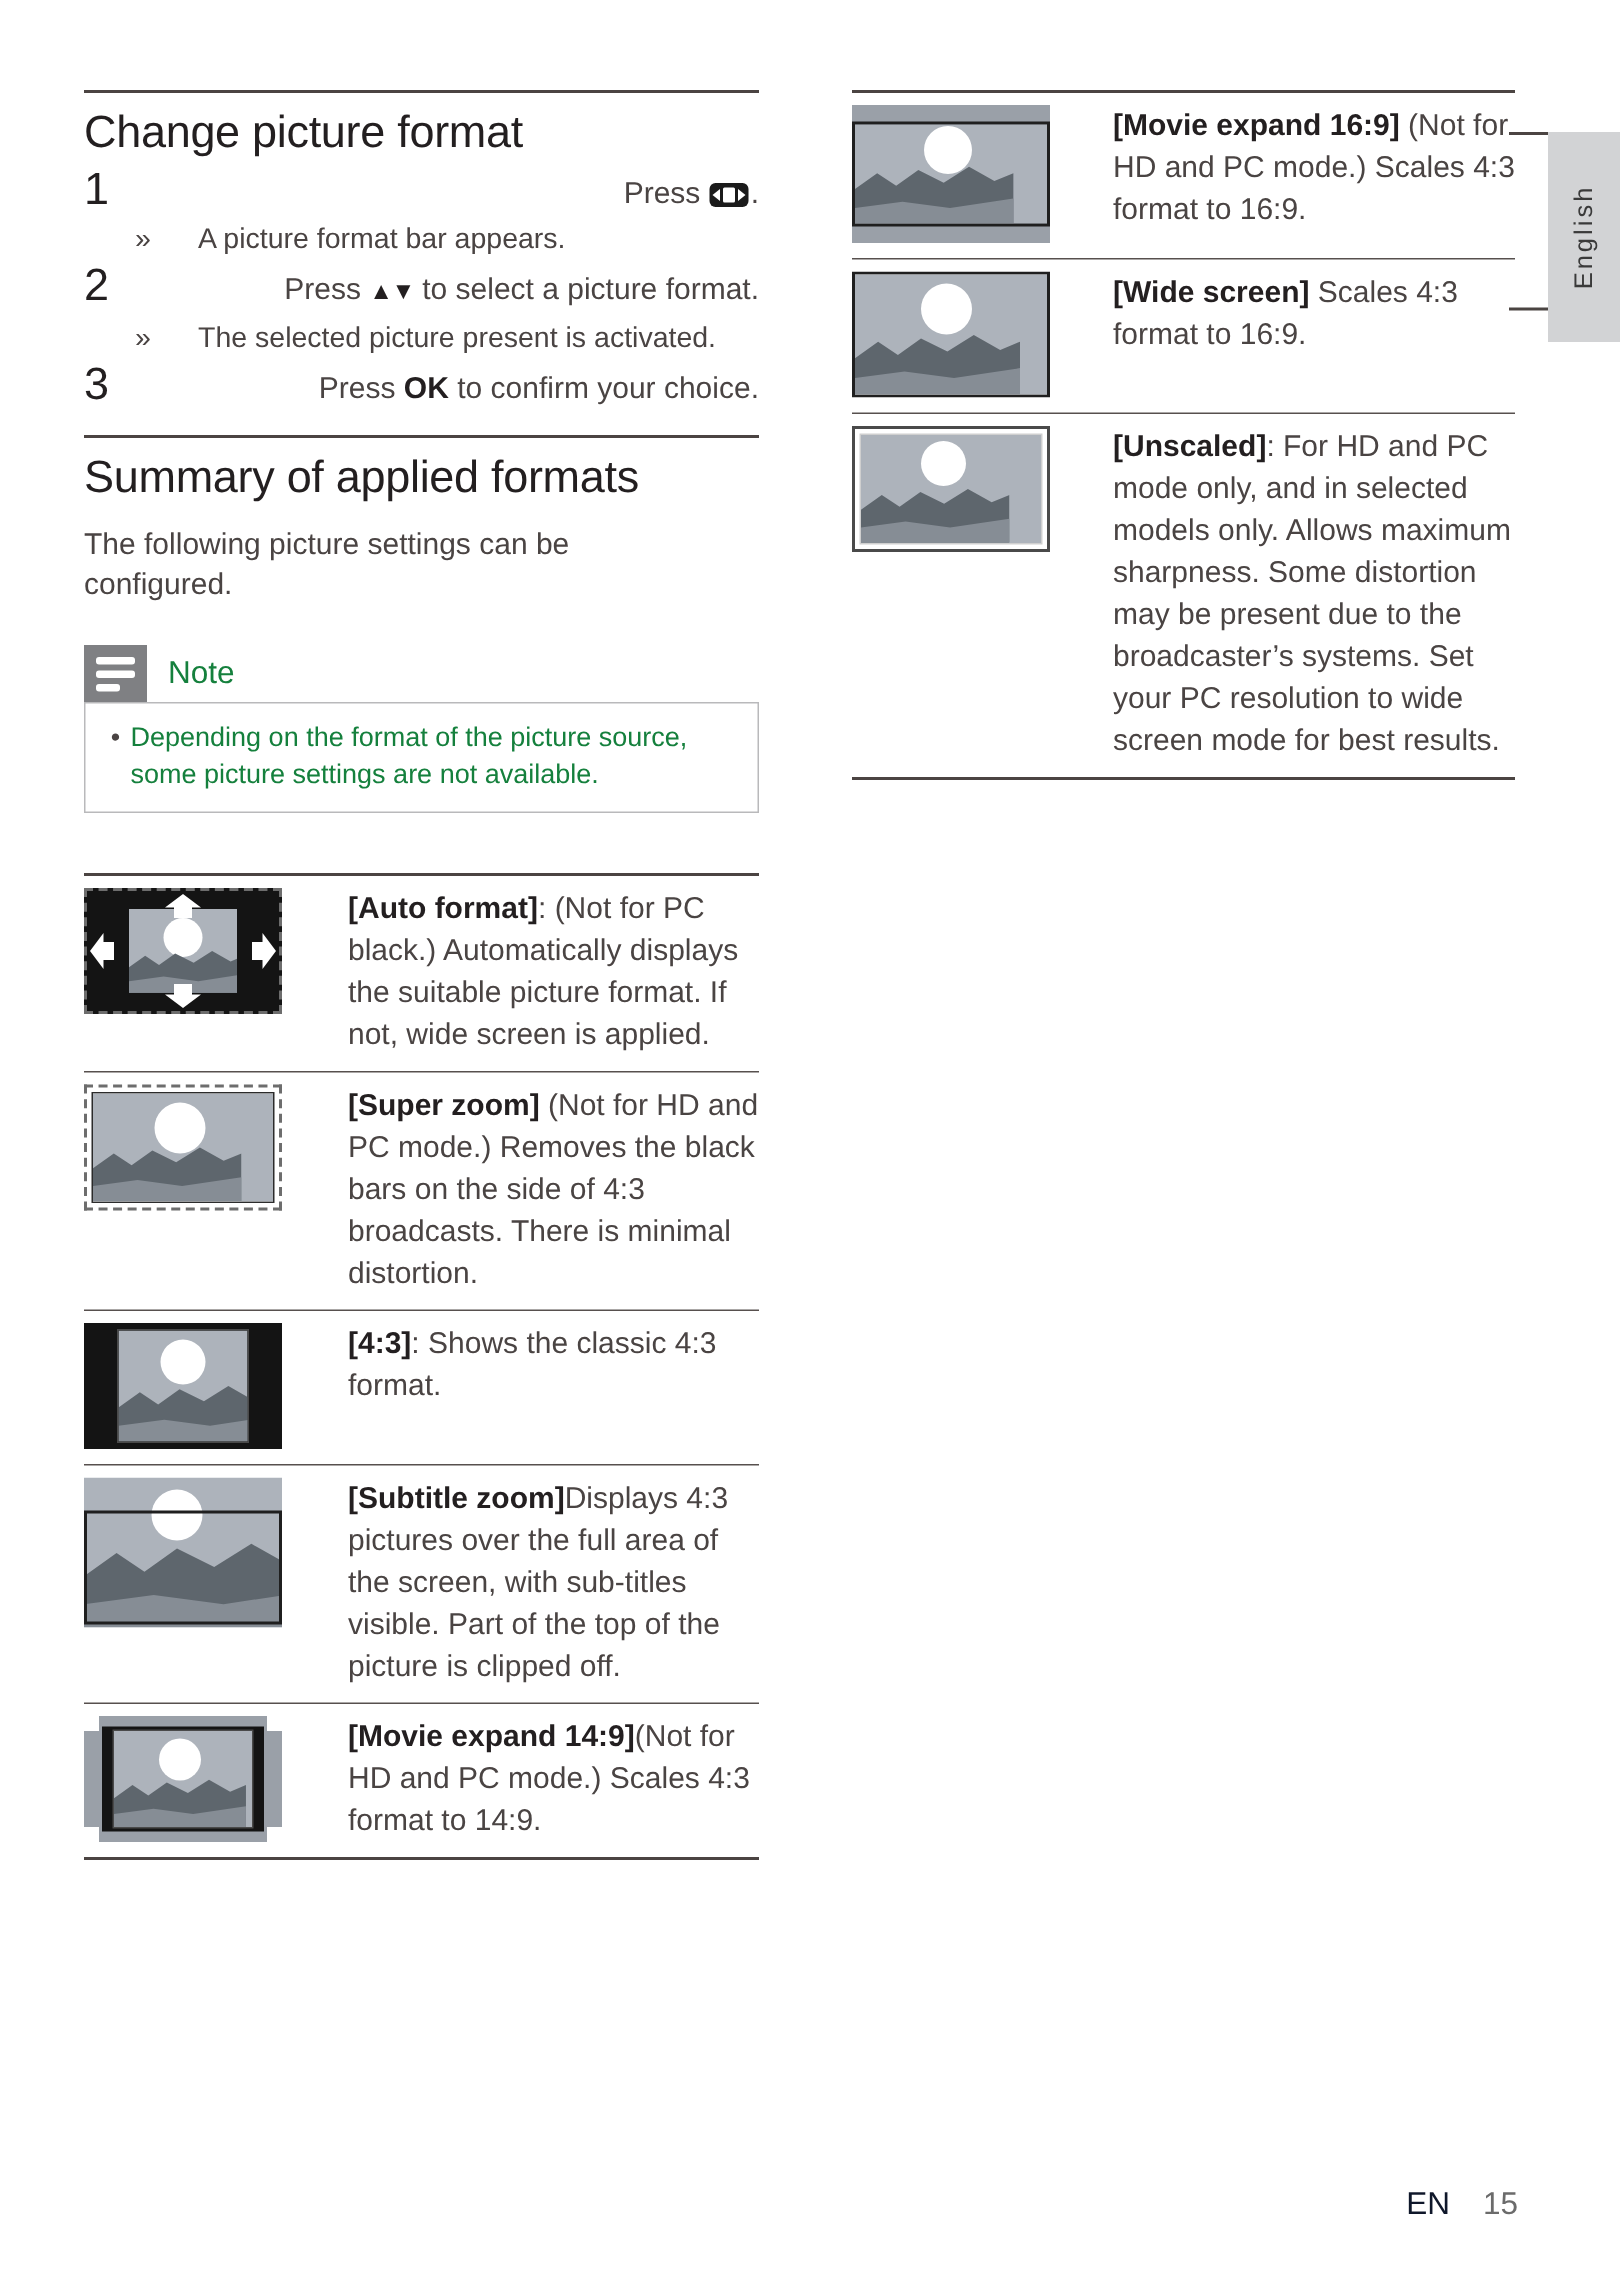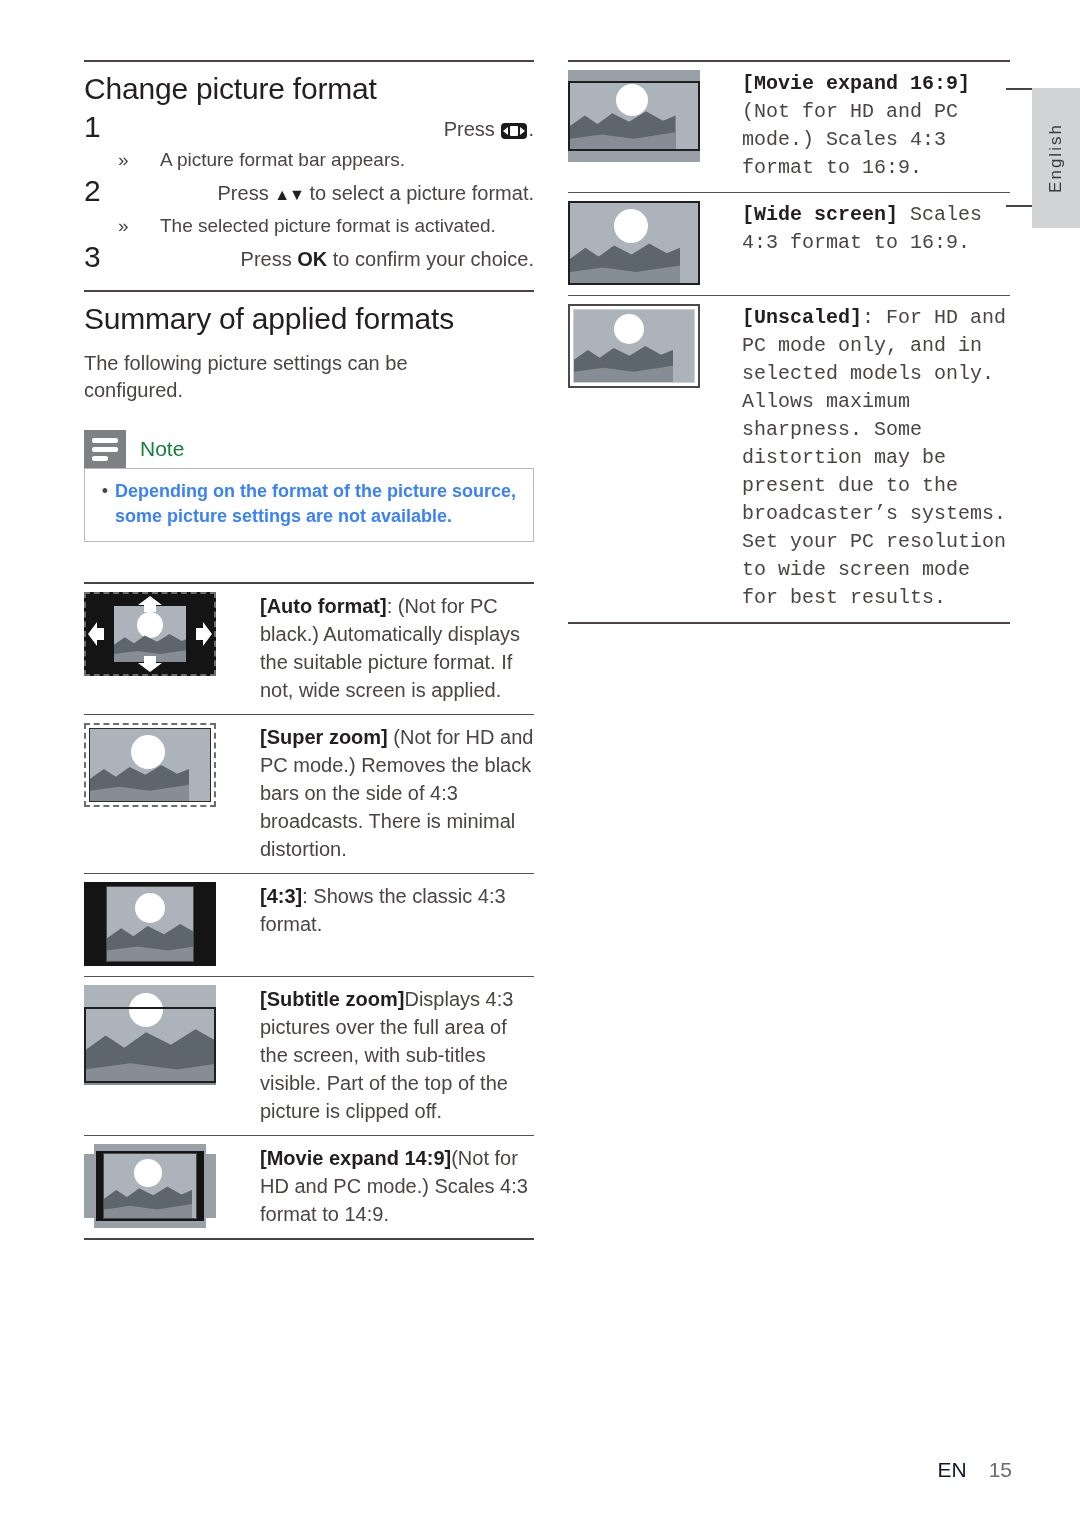--- a/index.html
+++ b/index.html
@@ -12,21 +12,21 @@
     height: 1526px;
     position: relative;
     font-family: "Liberation Sans", sans-serif;
     color: #3b3b3b;
     overflow: hidden;
   }
 
   
   .page { position: absolute; inset: 0; }
 
-  .col-left  { position: absolute; left: 84px;  top: 60px; width: 450px; }
+  .col-left  { position: absolute; left: 56px;  top: 60px; width: 450px; }
   .col-right { position: absolute; left: 568px; top: 60px; width: 442px; }
 
   
   .rule-heavy { border-top: 2px solid #4b4442; width: 100%; }
   .rule-thin  { border-top: 1.5px solid #57504e; width: 100%; }
 
   
   h1.section-title {
     font-size: 30px;
     font-weight: normal;
@@ -126,39 +126,39 @@
     font-size: 21px;
     color: #15803d;
     padding-left: 14px;
   }
   .note-body {
     border: 1px solid #b9b9bb;
     padding: 10px 14px 12px 10px;
     display: flex;
   }
   .note-bullet { width: 20px; flex: 0 0 20px; font-size: 18px; line-height: 25px; color: #4a4443; text-align: center; }
-  .note-text { font-size: 18px; line-height: 25px; color: #3b82f6; font-weight: bold; }
+  .note-text { font-size: 18px; line-height: 25px; color: #15803d; }
 
   
   .fmt-table { margin-top: 40px; }
   .fmt-table.right { margin-top: 0; }
   .fmt-row {
     display: flex;
     align-items: flex-start;
     padding: 8px 0 10px 0;
   }
   .fmt-row .thumb-cell { width: 150px; flex: 0 0 150px; }
   .fmt-row .desc-cell {
     flex: 1 1 auto;
     padding-left: 26px;
     font-size: 20px;
     line-height: 28px;
     color: #4a4443;
   }
-  .fmt-row.right-row .desc-cell { padding-left: 24px; font-family: Liberation Mono, monospace; }
+  .fmt-row.right-row .desc-cell { padding-left: 24px; }
   .desc-cell b { color: #231f20; font-weight: bold; }
 
   
   .tv {
     position: relative;
     width: 132px;
     height: 84px;
     box-sizing: border-box;
     overflow: hidden;
   }
@@ -261,21 +261,21 @@
       <div class="step">
         <div class="step-num">2</div>
         <div class="step-body">
           <div class="step-text">
             <span>Press</span>
             <span class="updown">▲▼</span>
             <span>to select a picture format.</span>
           </div>
           <div class="substep">
             <span class="guill">»</span>
-            <span>The selected picture format is activated.</span>
+            <span>The selected picture present is activated.</span>
           </div>
         </div>
       </div>
 
       <div class="step">
         <div class="step-num">3</div>
         <div class="step-body">
           <div class="step-text">
             <span>Press</span>
             <b>OK</b>

